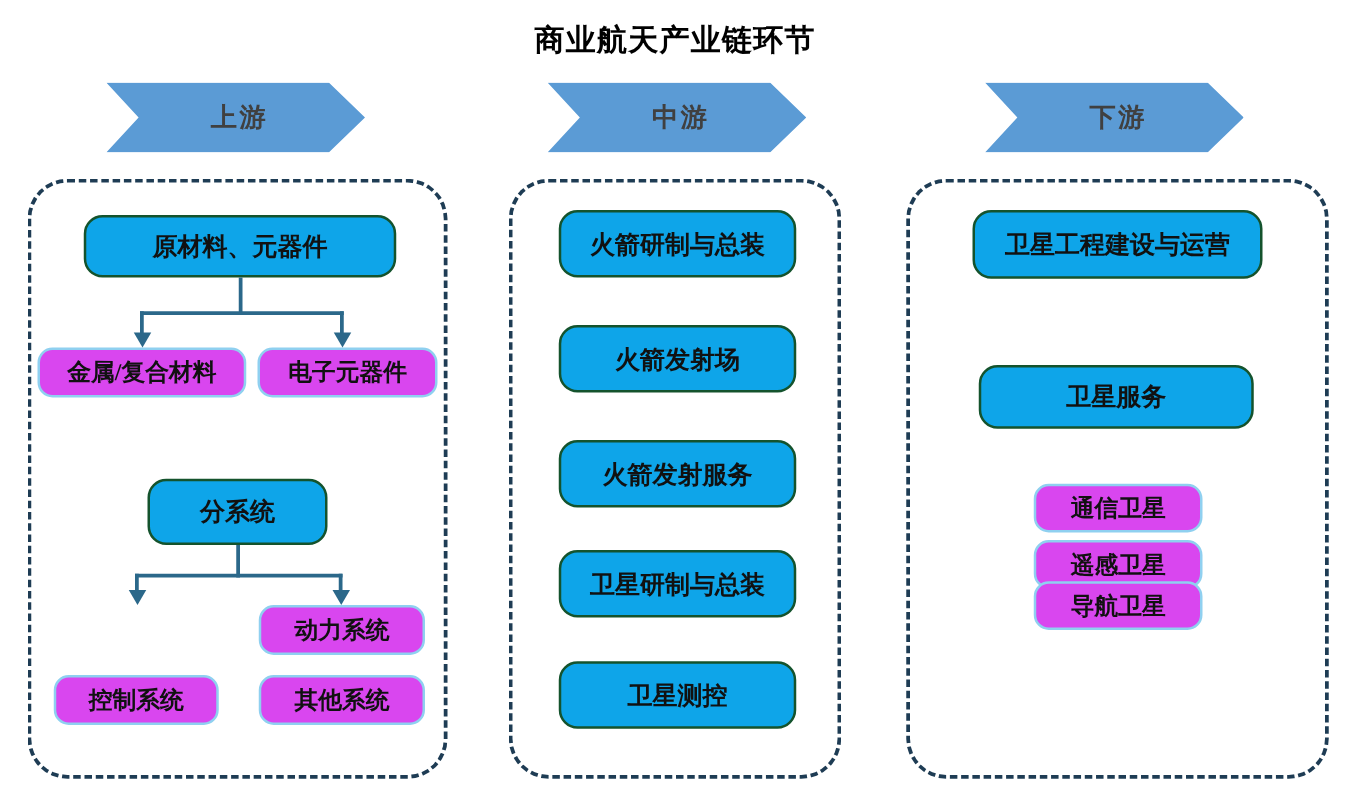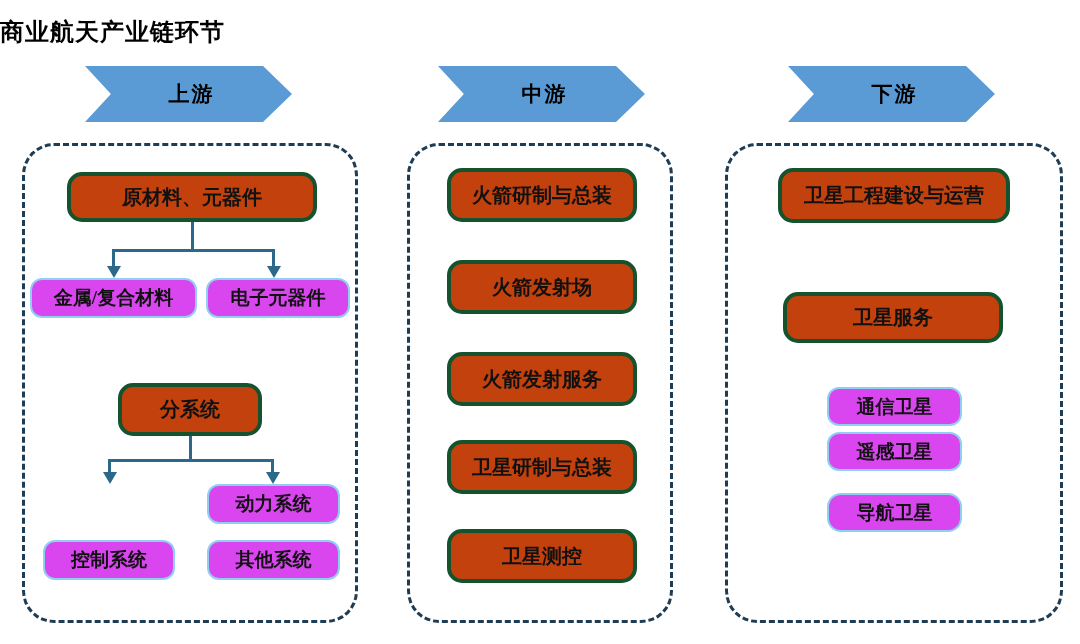--- a/index.html
+++ b/index.html
@@ -9,37 +9,38 @@
     position: relative;
     width: 1080px;
     height: 644px;
     background: #ffffff;
     overflow: hidden;
   }
   .title {
     position: absolute;
     left: 0; top: 16px;
     width: 100%;
+    text-align: center;
     font-size: 24px;
     font-weight: bold;
     color: #000000;
     letter-spacing: 1px;
   }
   
   .hdr-arrow {
     position: absolute;
     top: 66px;
     width: 207px;
     height: 56px;
     background: #5B9BD5;
     clip-path: polygon(0% 0%, 86% 0%, 100% 50%, 86% 100%, 0% 100%, 12.5% 50%);
     display: flex;
     align-items: center;
     justify-content: center;
-    color: #000000;
+    color: #404040;
     font-size: 21px;
     font-weight: bold;
     letter-spacing: 2px;
   }
   .hdr-arrow span { margin-left: 6px; }
   .arrow-up   { left: 85px; }
   .arrow-mid  { left: 438px; }
   .arrow-down { left: 788px; }
   
   .panel {
@@ -57,22 +58,22 @@
   .node {
     position: absolute;
     display: flex;
     align-items: center;
     justify-content: center;
     font-weight: bold;
     color: #111111;
     text-align: center;
   }
   .node-filled {
-    background: #c2410c;
-    border: 4px solid #14532d;
+    background: #0ea5e9;
+    border: 2px solid #14532d;
     border-radius: 15px;
     font-size: 20px;
   }
   .node-outline {
     background: #d946ef;
     border: 2px solid #8FD0F0;
     border-radius: 12px;
     font-size: 19px;
   }
   
@@ -90,21 +91,21 @@
   .n-m1 { top: 260px; }
   .n-m2 { top: 352px; }
   .n-m3 { top: 440px; }
   .n-m4 { top: 529px; }
   
   .n-satops  { left: 778px; top: 168px; width: 232px; height: 55px; }
   .n-satsvc  { left: 783px; top: 292px; width: 220px; height: 51px; }
   .n-r { left: 827px; width: 135px; height: 39px; }
   .n-r0 { top: 363px; margin-top: 24px; }
   .n-r1 { top: 432px; }
-  .n-r2 { top: 493px; border-radius: 14px; }
+  .n-r2 { top: 465px; }
   
   .cline {
     position: absolute;
     background: #2B688A;
   }
   .c-arrowhead {
     position: absolute;
     width: 0; height: 0;
     border-left: 7px solid transparent;
     border-right: 7px solid transparent;

